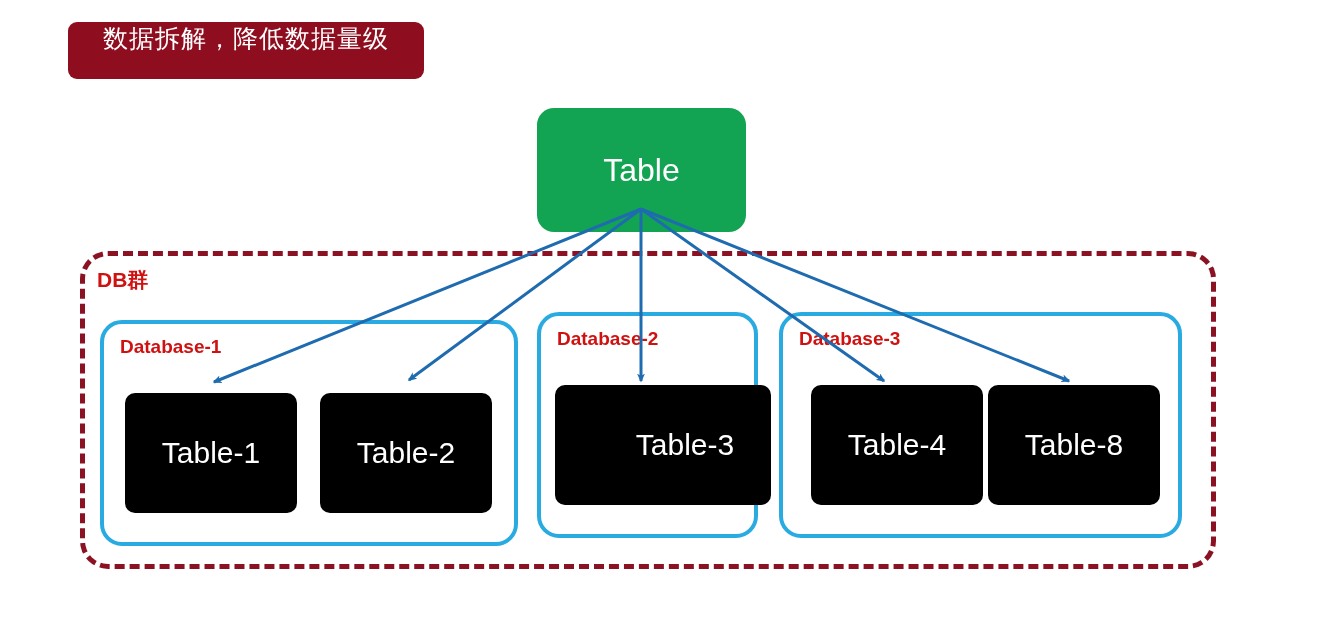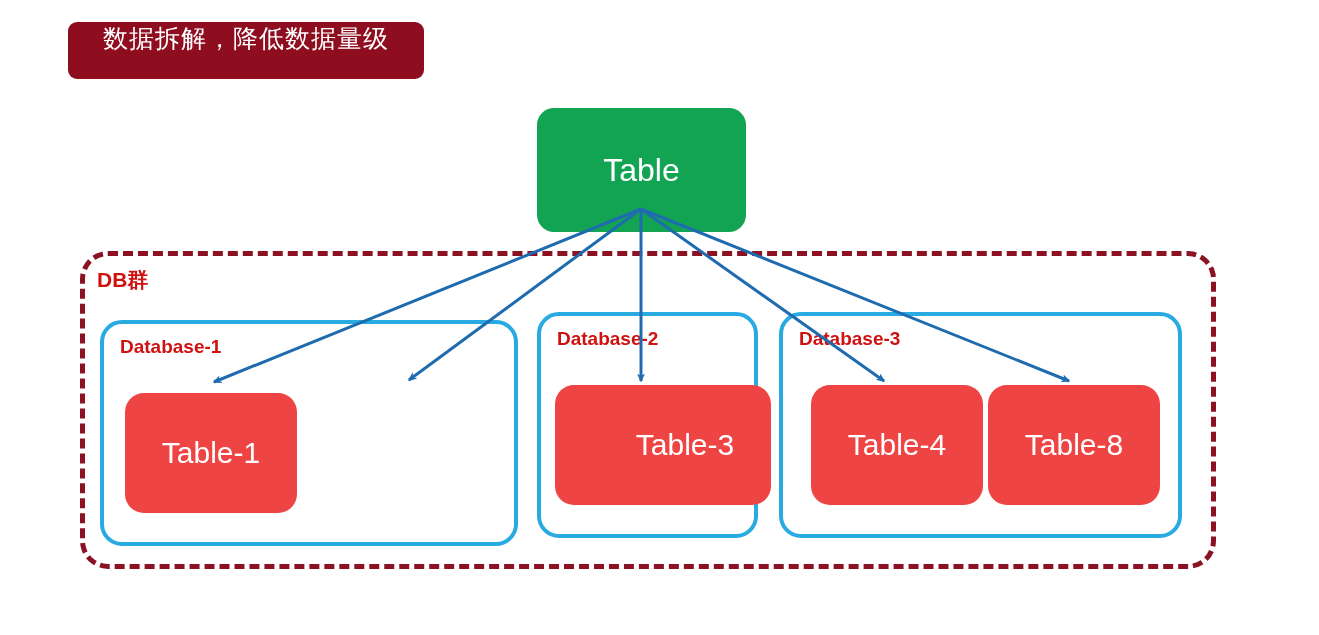--- a/index.html
+++ b/index.html
@@ -56,22 +56,22 @@
   .db-3{left:694px;top:56px;width:395px;height:218px;}
   .db-label{
     position:absolute;left:16px;top:12px;
     color:#CF1110;
     font-size:19px;font-weight:bold;
   }
   
   .tnode{
     position:absolute;top:69px;
     width:172px;height:120px;
-    background:#ef4444;
-    border-radius:19px;
+    background:#000000;
+    border-radius:10px;
     color:#ffffff;
     font-size:30px;
     display:flex;align-items:center;justify-content:center;
   }
   .t1{left:21px;}
   .t2{left:216px;}
   .t3{left:14px;padding-left:44px;}
   .t4{left:28px;}
   .t5{left:205px;}
   
@@ -95,20 +95,23 @@
     <span>Table</span>
   </div>
 
   <div class="cluster">
     <span class="cluster-label">DB群</span>
 
     <div class="db db-1">
       <span class="db-label">Database-1</span>
       <div class="tnode t1">
         <span>Table-1</span>
+      </div>
+      <div class="tnode t2">
+        <span>Table-2</span>
       </div>
     </div>
 
     <div class="db db-2">
       <span class="db-label">Database-2</span>
       <div class="tnode t3">
         <span>Table-3</span>
       </div>
     </div>
 

